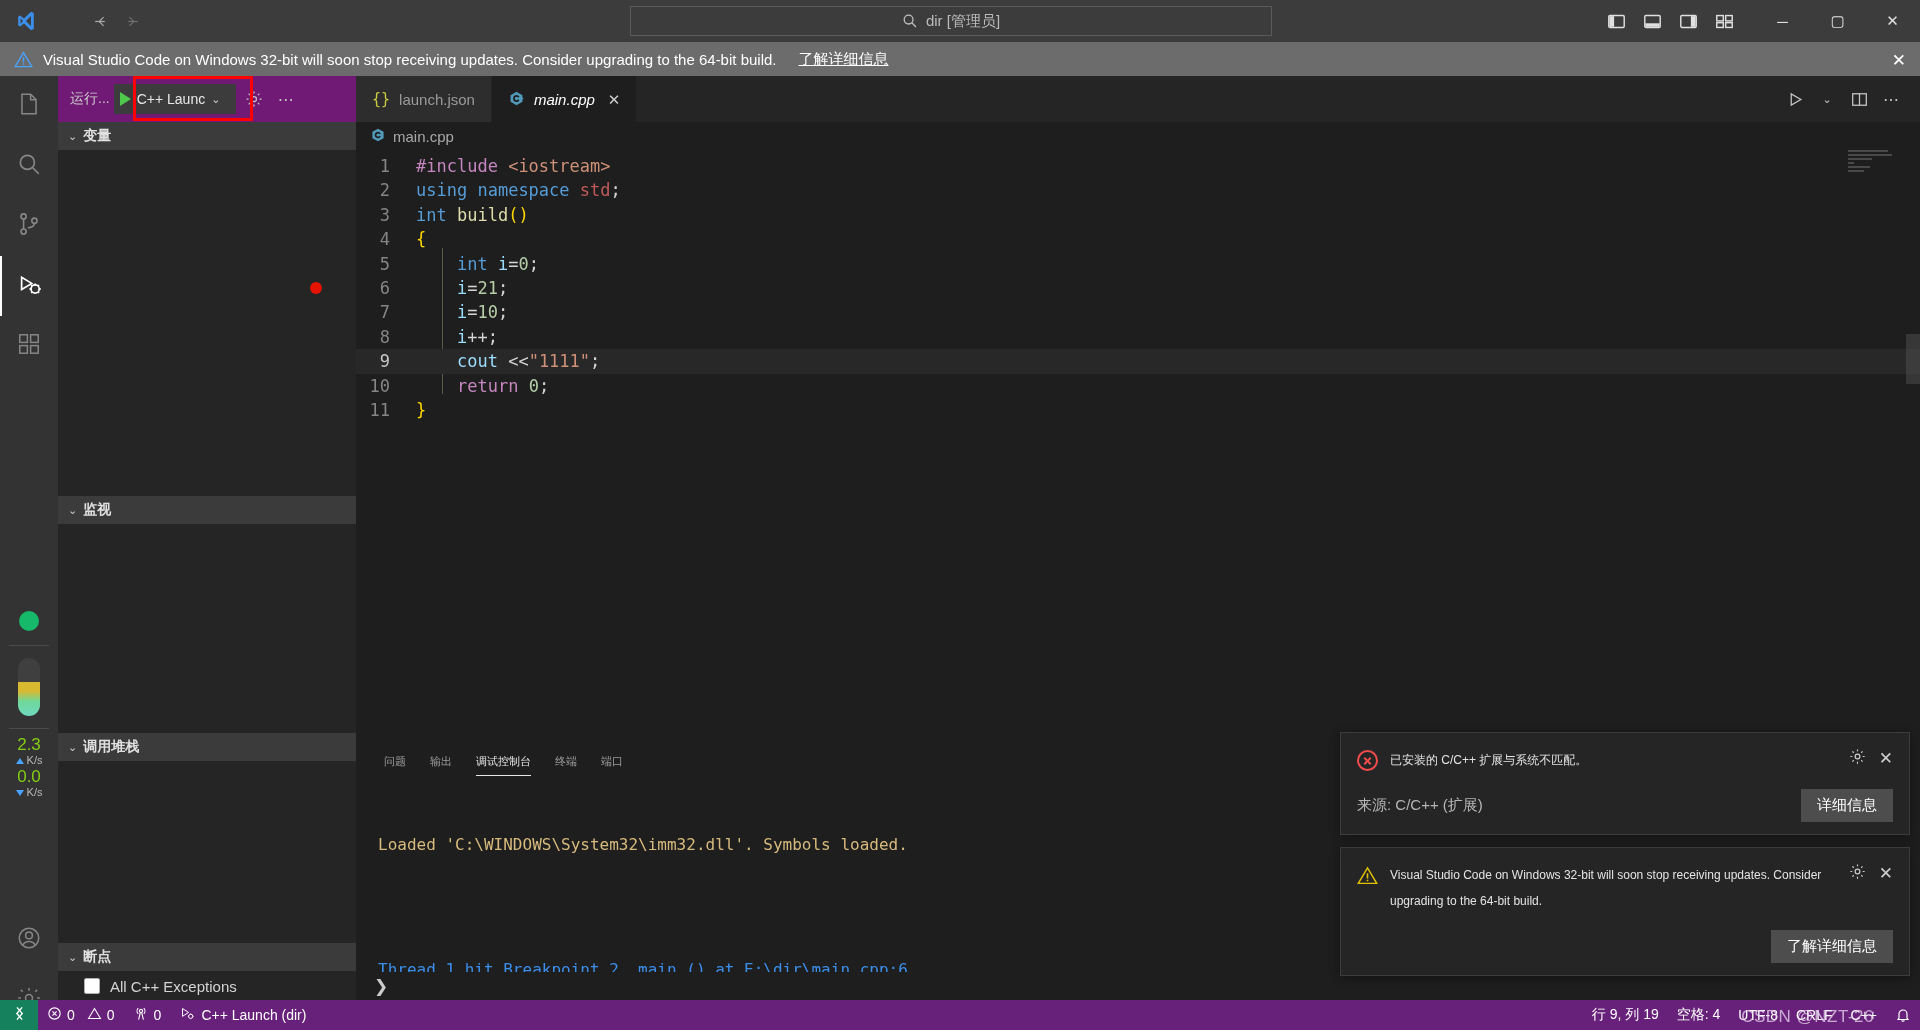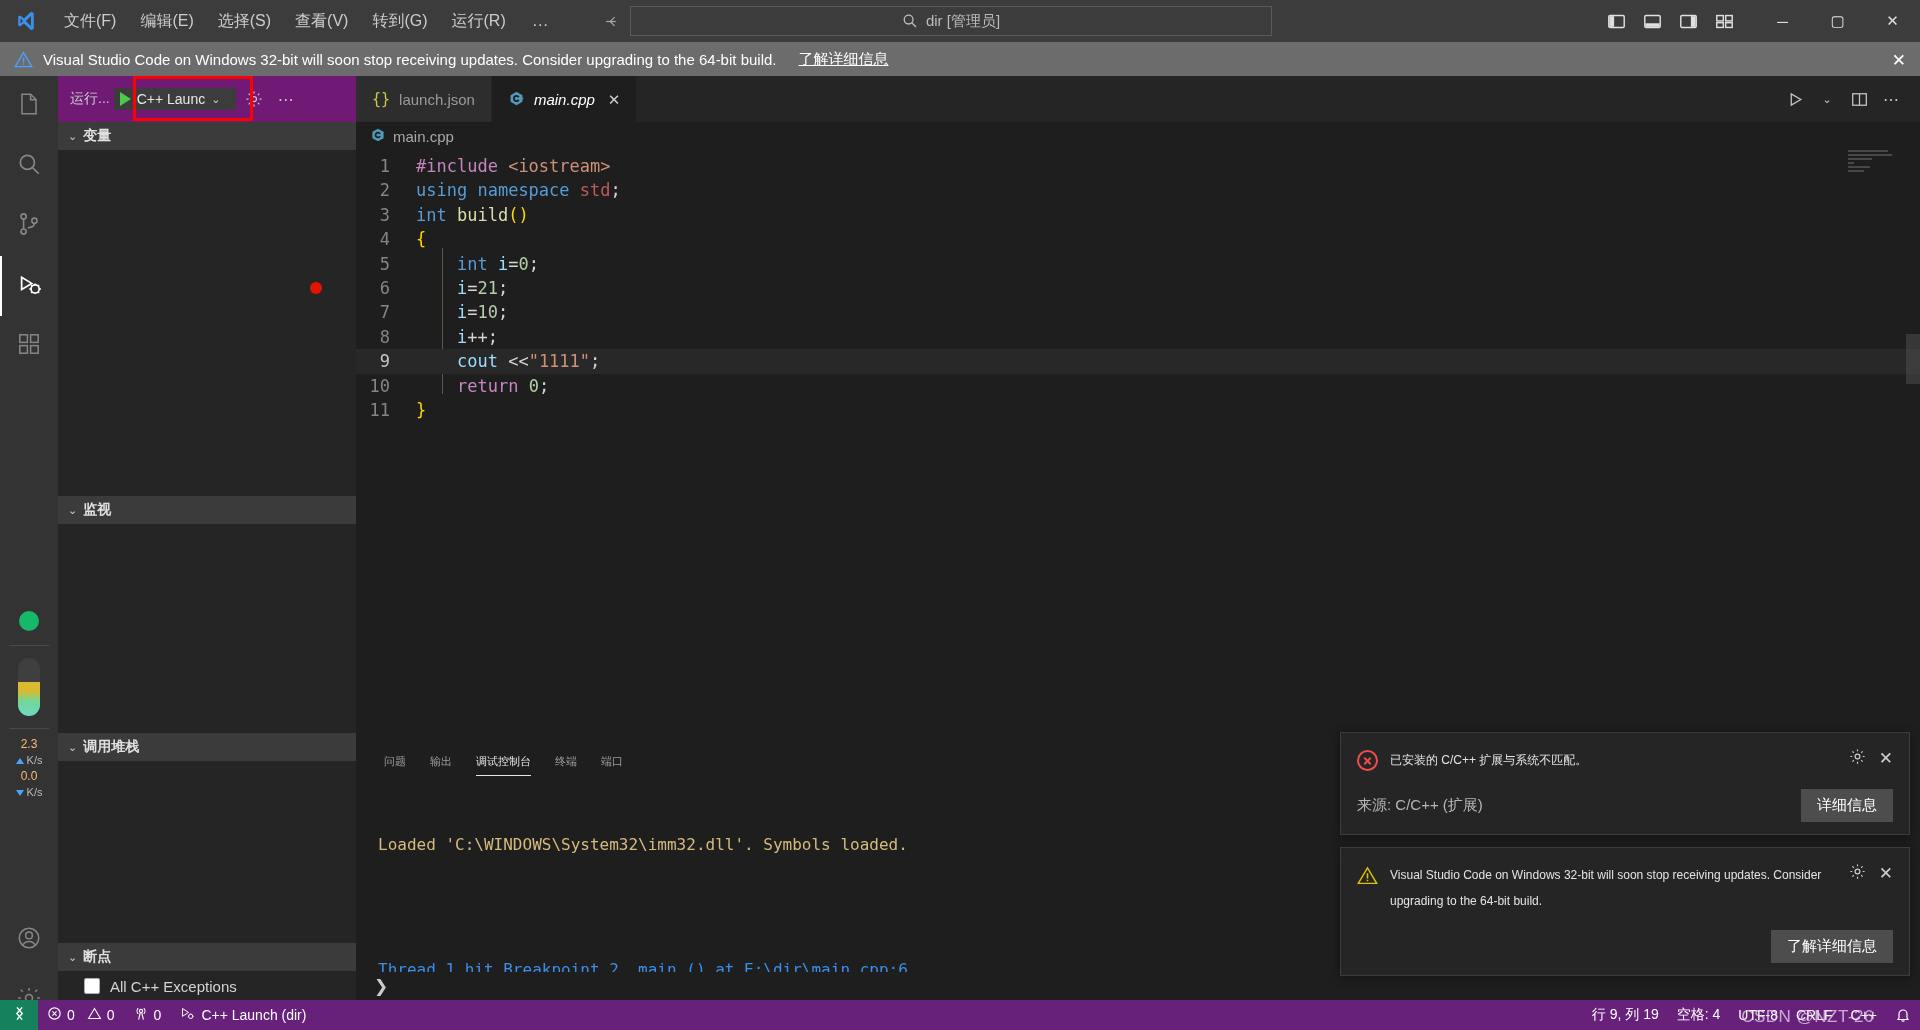--- a/index.html
+++ b/index.html
@@ -80,35 +80,35 @@
     position: absolute; left: 0; top: 535px; width: 58px;
     display: flex; flex-direction: column; align-items: center; gap: 0;
   }
   .net-dot { width: 20px; height: 20px; border-radius: 50%; background: #16b869; margin-bottom: 14px; }
   .net-sep { width: 40px; height: 1px; background: #4a4a4a; margin: 0 0 12px 0; }
   .net-pill {
     width: 22px; height: 58px; border-radius: 11px; margin-bottom: 12px;
     background: linear-gradient(to bottom, #3f3f3f 0%, #3f3f3f 42%, #d8b930 42%, #d8b930 57%, #6fd89a 75%, #6fd8c0 100%);
   }
   .net-sep2 { width: 40px; height: 1px; background: #4a4a4a; margin-bottom: 6px; }
-  .net-val { font-size: 12px; color: #fdba74; line-height: 19px; }
+  .net-val { font-size: 17px; color: #84cc16; line-height: 19px; }
   .net-unit { font-size: 11px; color: #b8b8b8; line-height: 13px; display: flex; align-items: center; gap: 3px; }
   .tri-up { width: 0; height: 0; border-left: 4px solid transparent; border-right: 4px solid transparent; border-bottom: 6px solid #4aa3ff; }
   .tri-dn { width: 0; height: 0; border-left: 4px solid transparent; border-right: 4px solid transparent; border-top: 6px solid #4aa3ff; }
   .act-bottom { position: absolute; bottom: 0; left: 0; width: 58px; }
 
   
   .sidebar {
     position: absolute; top: 76px; left: 58px; width: 298px; height: 954px;
     background: #701a75;
   }
   .side-toolbar { height: 46px; display: flex; align-items: center; padding: 0 4px; gap: 4px; }
   .side-title { font-size: 14px; color: #cccccc; padding-left: 8px; white-space: nowrap; }
   .launch-select {
-    height: 22px; background: #3c3c3c; display: flex; align-items: center;
+    height: 30px; background: #3c3c3c; display: flex; align-items: center;
     padding: 0 4px 0 6px; gap: 6px; min-width: 122px; position: relative;
   }
   .play-tri { width: 0; height: 0; border-top: 7px solid transparent; border-bottom: 7px solid transparent; border-left: 11px solid #4ec94e; }
   .launch-label { font-size: 14px; color: #e8e8e8; white-space: nowrap; overflow: hidden; max-width: 84px; }
   .chev { color: #d0d0d0; font-size: 11px; }
   .side-gear, .side-more {
     width: 28px; height: 28px; display: flex; align-items: center; justify-content: center; color: #c5c5c5;
   }
   .hl-box {
     position: absolute; left: 133px; top: 76px; width: 120px; height: 45px;
@@ -245,29 +245,20 @@
 <body>
 
 <div id="app">
 
   <div class="titlebar">
     <div class="vscode-logo">
       <svg viewBox="0 0 24 24">
           <path fill="#3b8eea" d="M17.5 2 9.8 9.3 5.6 6.1 3.5 7.2v9.6l2.1 1.1 4.2-3.2 7.7 7.3 3-1.4V3.4L17.5 2zM6.1 14.9v-5.8L8.6 12l-2.5 2.9zm11.3 2.6L11.9 12l5.5-5.5v11z"></path>
         </svg>
     </div>
-    <div class="menu">
-      <div class="menu-item">文件(F)</div>
-      <div class="menu-item">编辑(E)</div>
-      <div class="menu-item">选择(S)</div>
-      <div class="menu-item">查看(V)</div>
-      <div class="menu-item">转到(G)</div>
-      <div class="menu-item">运行(R)</div>
-      <div class="menu-more">…</div>
-    </div>
     <div class="nav-arrows">
       <div class="nav-arrow">
         <svg width="17" height="17" viewBox="0 0 16 16">
             <path fill="currentColor" d="M10.5 3.5 6 8l4.5 4.5.8-.8L7.6 8l3.7-3.7-.8-.8z"></path>
             <path fill="currentColor" d="M3 7.4h9v1.2H3z"></path>
           </svg>
       </div>
       <div class="nav-arrow disabled">
         <svg width="17" height="17" viewBox="0 0 16 16">
             <path fill="currentColor" d="M5.5 3.5 10 8l-4.5 4.5-.8-.8L8.4 8 4.7 4.3l.8-.8z"></path>

